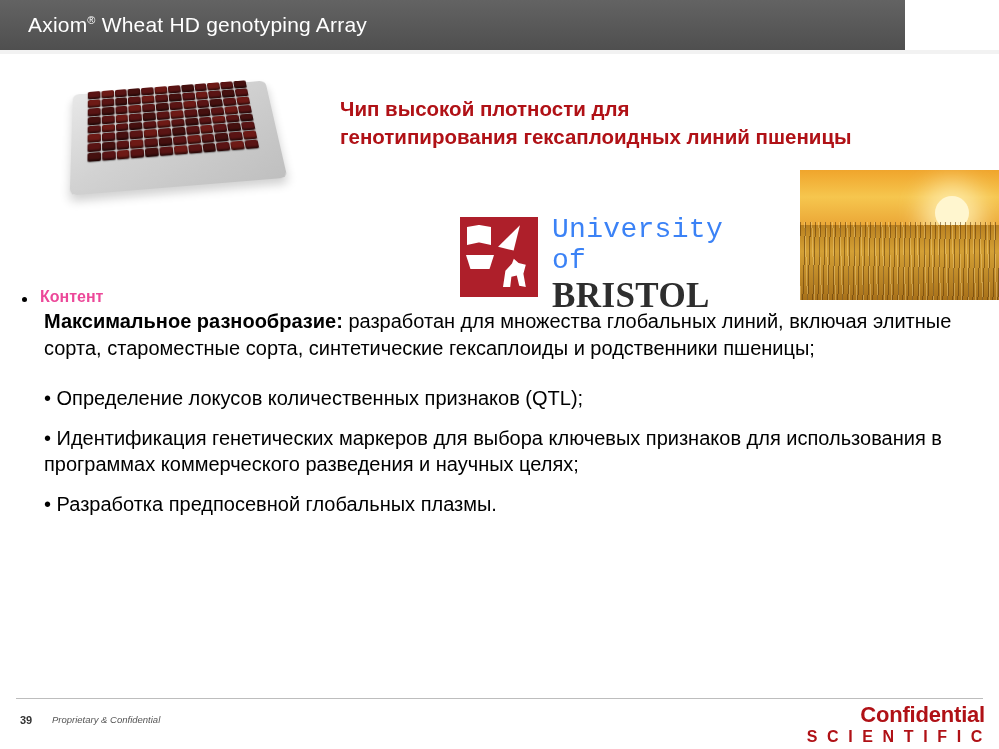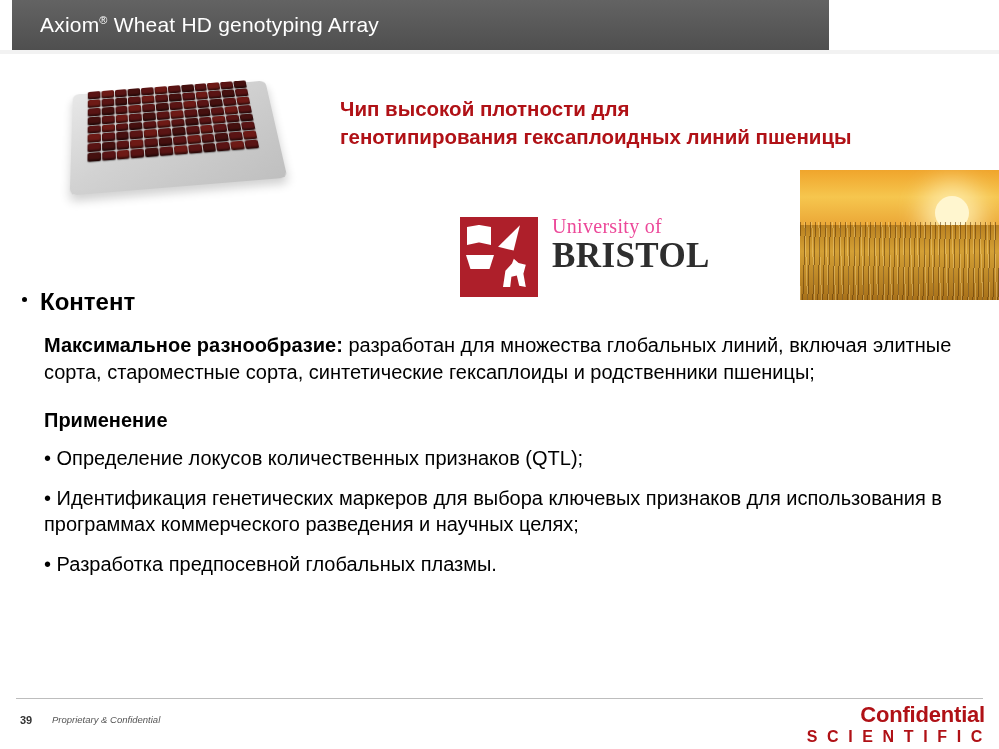--- a/index.html
+++ b/index.html
@@ -11,23 +11,23 @@
     height: 749px;
     background: #ffffff;
     font-family: "Liberation Sans", sans-serif;
     overflow: hidden;
     position: relative;
   }
 
   
   .slide-header {
     position: absolute;
-    left: 12px;
+    left: 0;
     top: 0;
-    width: 817px;
+    width: 905px;
     height: 50px;
     background: #5a5a5a;
     background: linear-gradient(to bottom, #636363 0%, #4f4f4f 100%);
   }
   .slide-header .title {
     position: absolute;
     left: 28px;
     top: 13px;
     color: #ffffff;
     font-size: 21px;
@@ -154,23 +154,23 @@
     background: #ffffff;
     clip-path: polygon(10% 100%, 18% 46%, 40% 22%, 46% 6%, 62% 20%, 86% 26%, 78% 56%, 86% 100%, 64% 96%, 56% 62%, 38% 66%, 34% 100%);
   }
   .bristol-text {
     position: absolute;
     left: 92px;
     top: 0;
     width: 160px;
   }
   .bristol-university {
-    font-family: Liberation Serif, serif;
-    font-size: 20px;
-    color: #ec4899;
+    font-family: Liberation Mono, monospace;
+    font-size: 28px;
+    color: #3b82f6;
     line-height: 1.1;
     letter-spacing: 0.3px;
   }
   .bristol-bristol {
     font-family: "Liberation Serif", serif;
     font-size: 35px;
     font-weight: bold;
     color: #2e2e2e;
     line-height: 1.08;
     letter-spacing: 0.4px;
@@ -217,24 +217,24 @@
   
   .body-area {
     position: absolute;
     left: 16px;
     top: 288px;
     width: 960px;
   }
   .lvl1 {
     position: relative;
     padding-left: 24px;
-    font-size: 24px;
-    font-weight: bold;
-    color: #000000;
-    margin-bottom: 16px;
+    font-size: 16px;
+    font-weight: bold;
+    color: #ec4899;
+    margin-bottom: 2px;
   }
   .lvl1 .dot {
     position: absolute;
     left: 6px;
     top: 9px;
     width: 5px;
     height: 5px;
     border-radius: 50%;
     background: #000;
   }
@@ -456,21 +456,20 @@
 
   <div class="lvl1">
     <span class="dot"></span>
     <span>Контент</span>
   </div>
 
   <div class="para indent">
     <b>Максимальное разнообразие:</b><span> разработан для множества глобальных линий, включая элитные сорта, староместные сорта, синтетические гексаплоиды и родственники пшеницы;</span>
   </div>
 
-  <div class="heading-plain">Применение</div>
 
   <div class="bullet-para">• Определение локусов количественных признаков (QTL);</div>
   <div class="bullet-para">• Идентификация генетических маркеров для выбора ключевых признаков для использования в программах коммерческого разведения и научных целях;</div>
   <div class="bullet-para">• Разработка предпосевной глобальных плазмы.</div>
 
 </div>
 
 <div class="footer-rule"></div>
 <div class="page-number">39</div>
 <div class="confidential">Proprietary &amp; Confidential</div>

